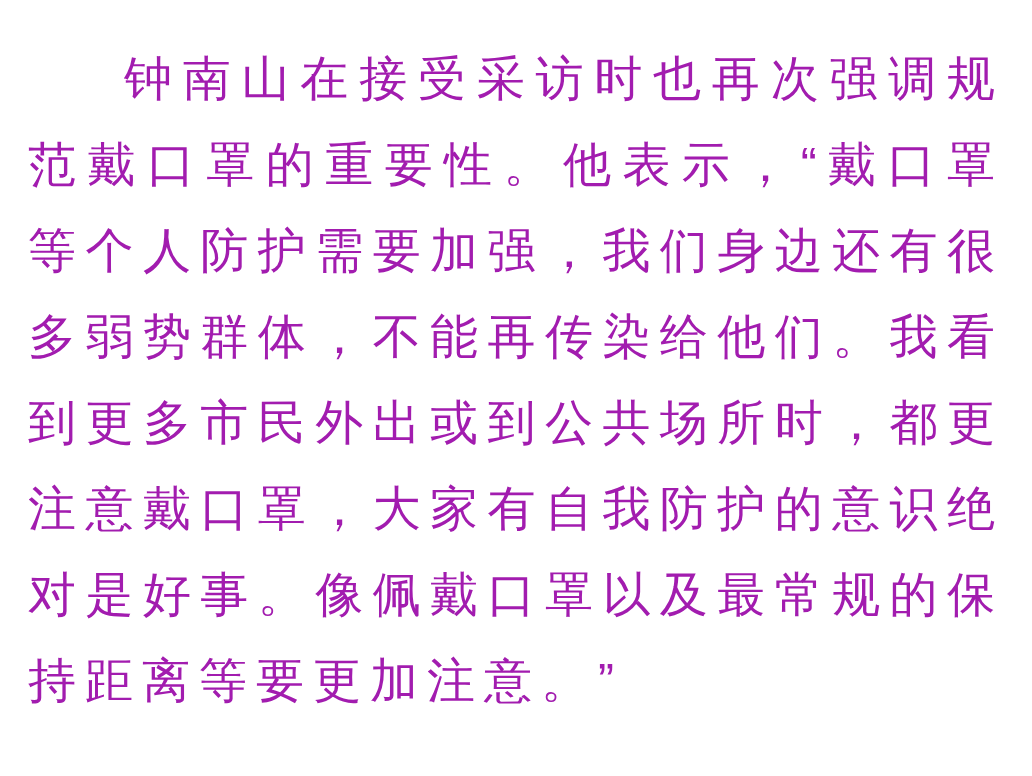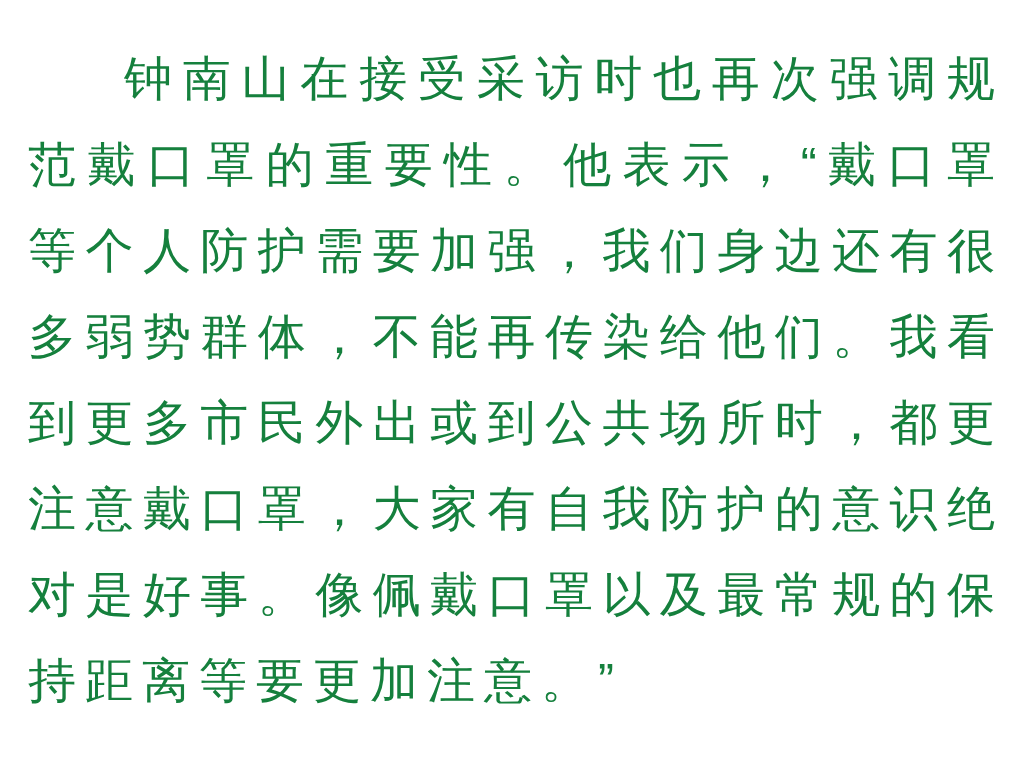--- a/index.html
+++ b/index.html
@@ -17,21 +17,21 @@
     .article-body {
       box-sizing: border-box;
       padding: 36px 28px 0 28px;
     }
     .article-paragraph {
       margin: 0;
       font-family: "Liberation Sans", "DejaVu Sans", sans-serif;
       font-size: 48px;
       line-height: 86px;
       letter-spacing: 9px;
-      color: #15803d;
+      color: #a21caf;
       text-align: justify;
       text-justify: inter-ideograph;
       text-indent: 2em;
       word-break: break-all;
       -webkit-font-smoothing: antialiased;
     }
   </style>
 </head>
 <body>
 

